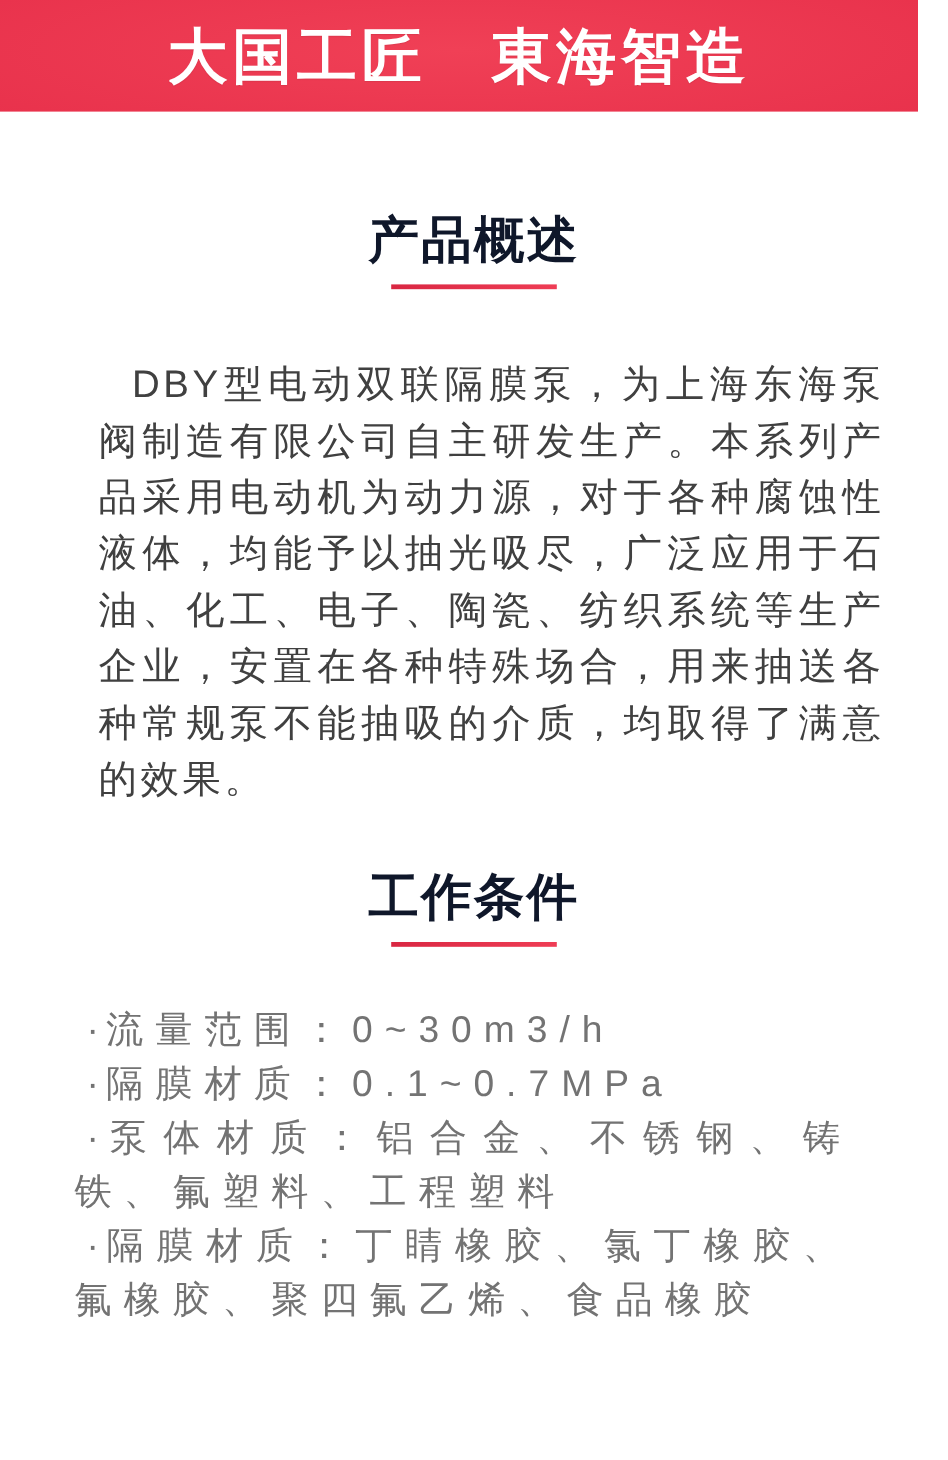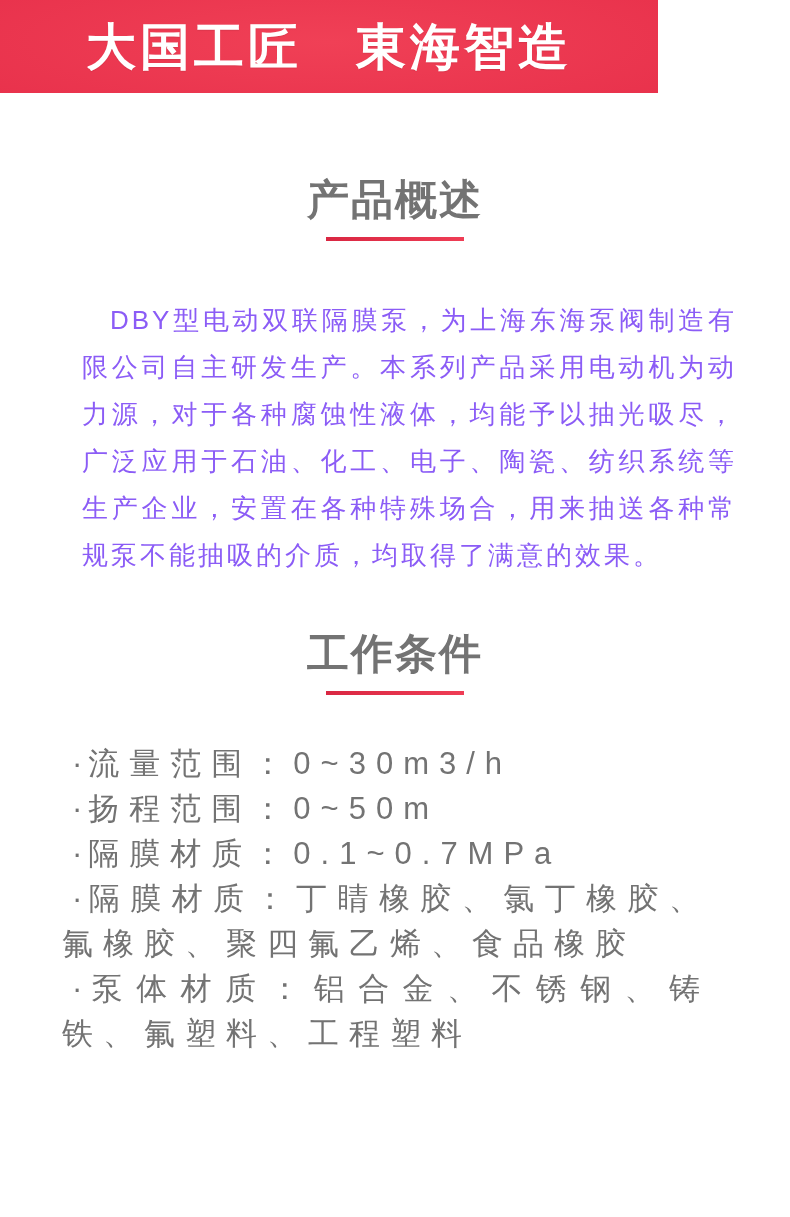--- a/index.html
+++ b/index.html
@@ -5,21 +5,21 @@
   * { box-sizing: border-box; }
   html, body { margin: 0; padding: 0; }
   body {
     width: 790px;
     height: 1217px;
     background: #ffffff;
     font-family: "Liberation Sans", "DejaVu Sans", sans-serif;
     overflow: hidden;
   }
   .banner {
-    width: 658px;
+    width: 765px;
     height: 93px;
     display: flex;
     align-items: center;
     justify-content: center;
     background: radial-gradient(140% 200% at 50% 45%, #f04056 0%, #e72f4a 55%, #cf203a 100%);
   }
   .banner-title {
     margin: 0;
     color: #ffffff;
     font-size: 50px;
@@ -27,39 +27,39 @@
     letter-spacing: 4px;
     line-height: 1;
     text-shadow: 0 1px 1px rgba(0,0,0,0.08);
   }
   .section-title {
     margin: 0;
     text-align: center;
     font-size: 42px;
     line-height: 42px;
     font-weight: bold;
-    color: #737373;
+    color: #0f172a;
     letter-spacing: 2px;
   }
   .overview-title { margin-top: 86px; }
   .conditions-title { margin-top: 54px; }
   .title-underline {
     width: 138px;
     height: 4px;
     margin: 16px auto 0 auto;
     background: linear-gradient(90deg, #d92742 0%, #ef3d55 100%);
   }
   .overview-paragraph {
     margin: 56px 53px 0 82px;
-    font-size: 26px;
+    font-size: 32px;
     line-height: 47px;
     letter-spacing: 3px;
     text-align: justify;
     text-indent: 28px;
-    color: #8b5cf6;
+    color: #404040;
   }
   .spec-list {
     list-style: none;
     margin: 46px 80px 0 62px;
     padding: 0;
     width: 648px;
     font-size: 31px;
     line-height: 45px;
     letter-spacing: 10px;
     color: #737373;
@@ -87,20 +87,19 @@
     <div class="title-underline"></div>
     <p class="overview-paragraph">DBY型电动双联隔膜泵，为上海东海泵阀制造有限公司自主研发生产。本系列产品采用电动机为动力源，对于各种腐蚀性液体，均能予以抽光吸尽，广泛应用于石油、化工、电子、陶瓷、纺织系统等生产企业，安置在各种特殊场合，用来抽送各种常规泵不能抽吸的介质，均取得了满意的效果。</p>
   </section>
 
   <section>
     <h2 class="section-title conditions-title">工作条件</h2>
     <div class="title-underline"></div>
 
     <ul class="spec-list">
       <li class="spec-item"><span class="bullet">·</span><span>流量范围：0~30m3/h</span></li>
-      <li class="spec-item"><span class="bullet">·</span><span>扬程范围：0~50m</span></li>
       <li class="spec-item"><span class="bullet">·</span><span>隔膜材质：0.1~0.7MPa</span></li>
+      <li class="spec-item"><span class="bullet">·</span><span>泵体材质：铝合金、不锈钢、铸铁、氟塑料、工程塑料</span></li>
       <li class="spec-item"><span class="bullet">·</span><span>隔膜材质：丁睛橡胶、氯丁橡胶、氟橡胶、聚四氟乙烯、食品橡胶</span></li>
-      <li class="spec-item"><span class="bullet">·</span><span>泵体材质：铝合金、不锈钢、铸铁、氟塑料、工程塑料</span></li>
     </ul>
   </section>
 
 </div>
 
 </body></html>

